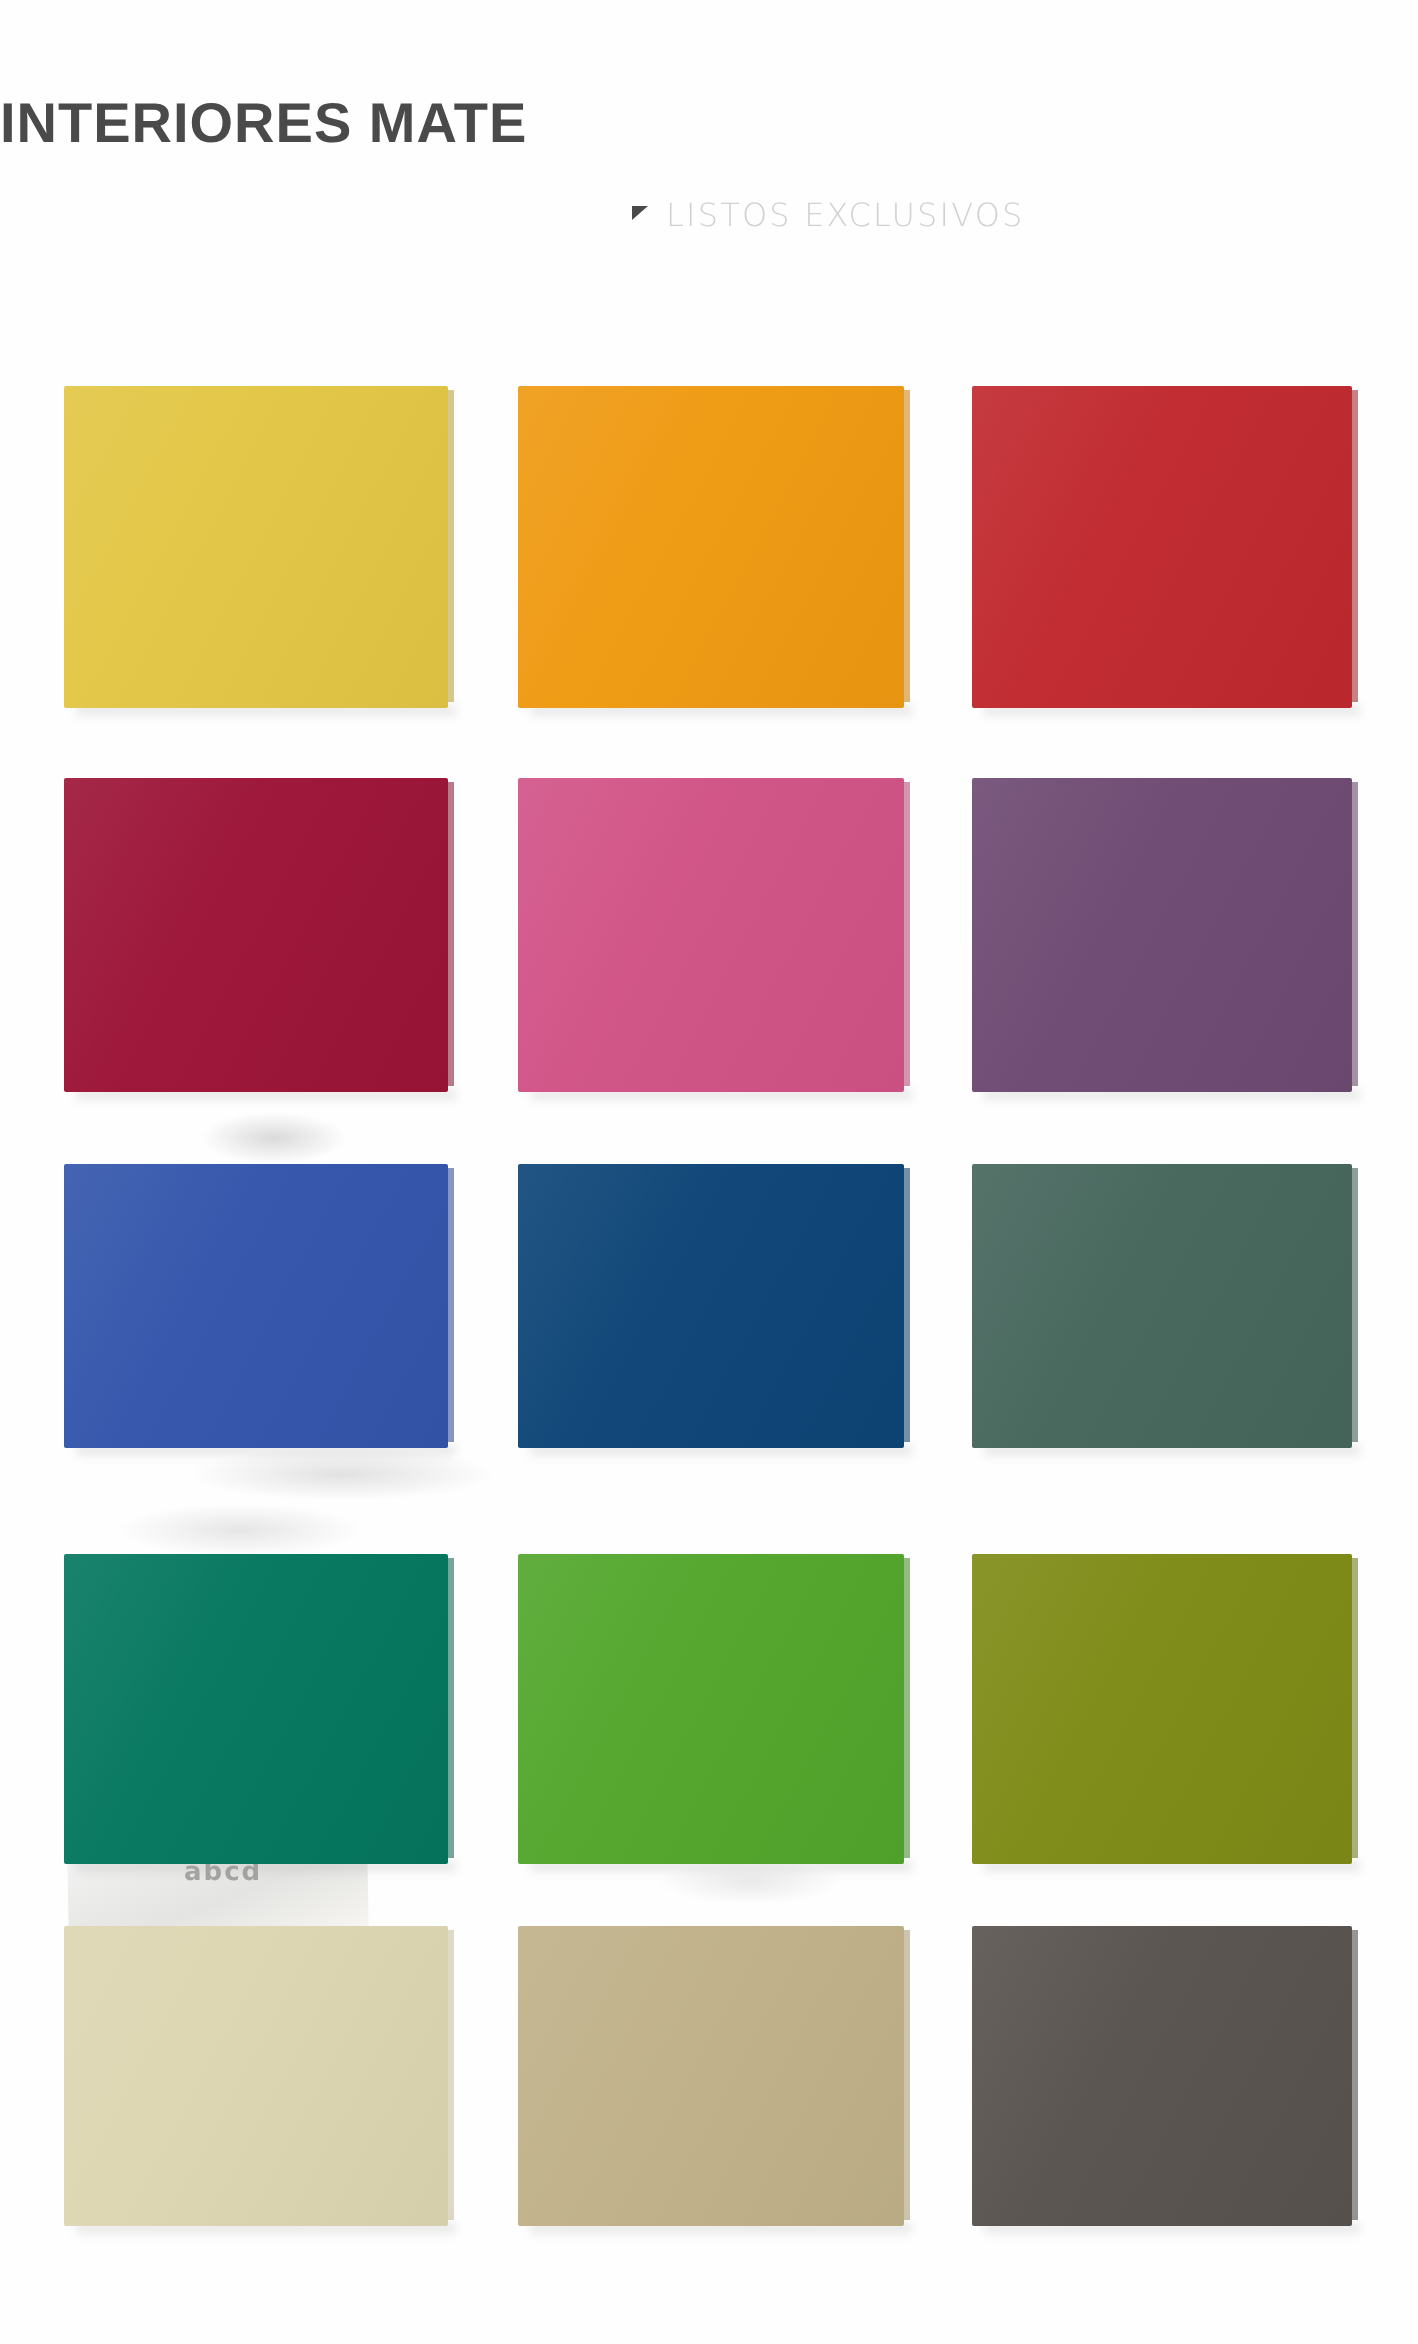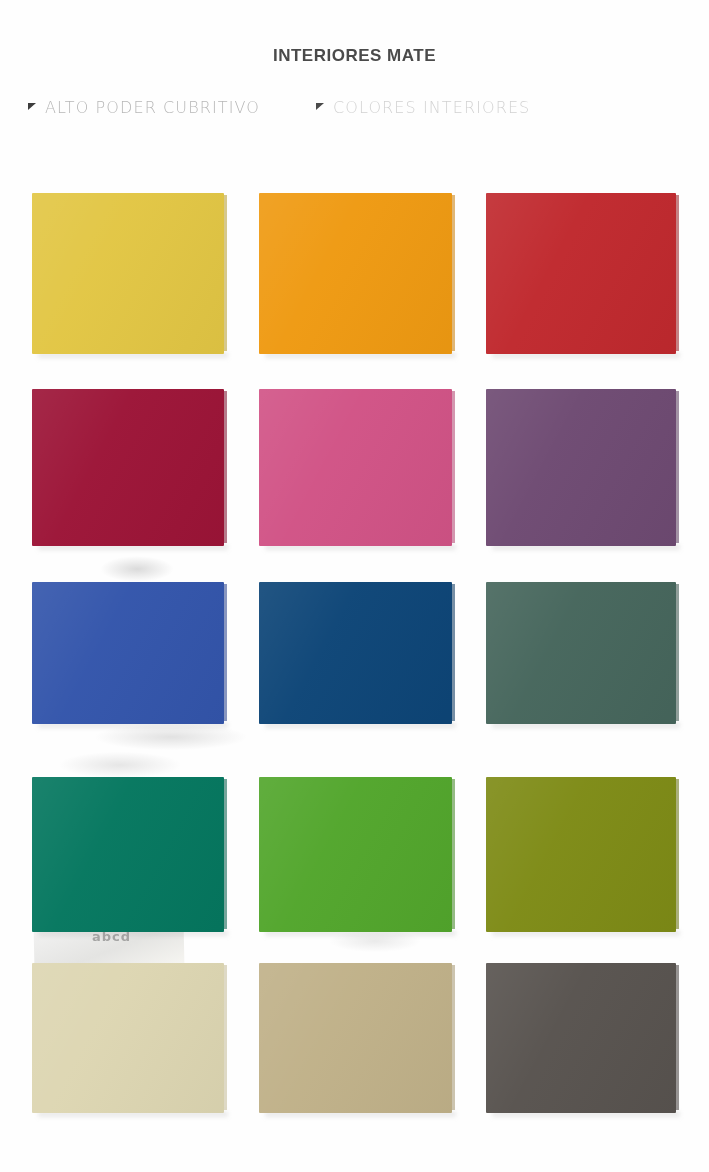--- a/index.html
+++ b/index.html
@@ -23,22 +23,22 @@
     height: 1172px;
     background: #fefefe;
   }
 
   
   .page-title {
     position: absolute;
     top: 46px;
     left: 0;
     width: 709px;
-    text-align: center;
-    font-size: 17px;
+    text-align: left;
+    font-size: 28px;
     font-weight: bold;
     letter-spacing: 0.5px;
     color: #4a4a4a;
     white-space: nowrap;
   }
 
   .feature-row {
     position: absolute;
     top: 98px;
     left: 28px;
@@ -179,27 +179,23 @@
   }
 </style>
 </head>
 <body>
 
 <div id="page">
 
   <div class="page-title">INTERIORES MATE</div>
 
   <div class="feature-row">
-    <div class="feature feature-1">
-      <span class="flag-icon"></span>
-      <span class="feature-label">ALTO PODER CUBRITIVO</span>
-    </div>
     <div class="feature feature-2">
       <span class="flag-icon"></span>
-      <span class="feature-label">COLORES INTERIORES</span>
+      <span class="feature-label">LISTOS EXCLUSIVOS</span>
     </div>
   </div>
 
 
   <div class="artifact smudge-a"></div>
   <div class="artifact smudge-b"></div>
   <div class="artifact smudge-c"></div>
   <div class="artifact smudge-d"></div>
   <div class="paper-strip"></div>
   <div class="watermark">abcd</div>

